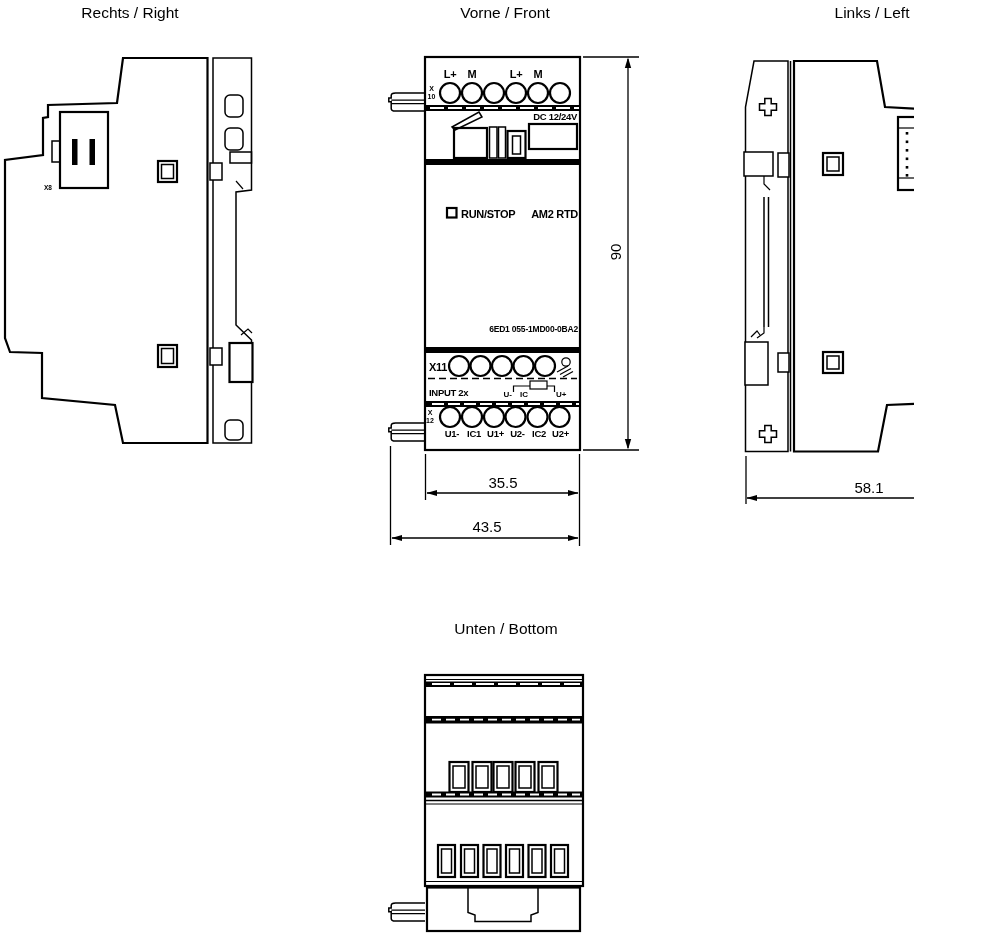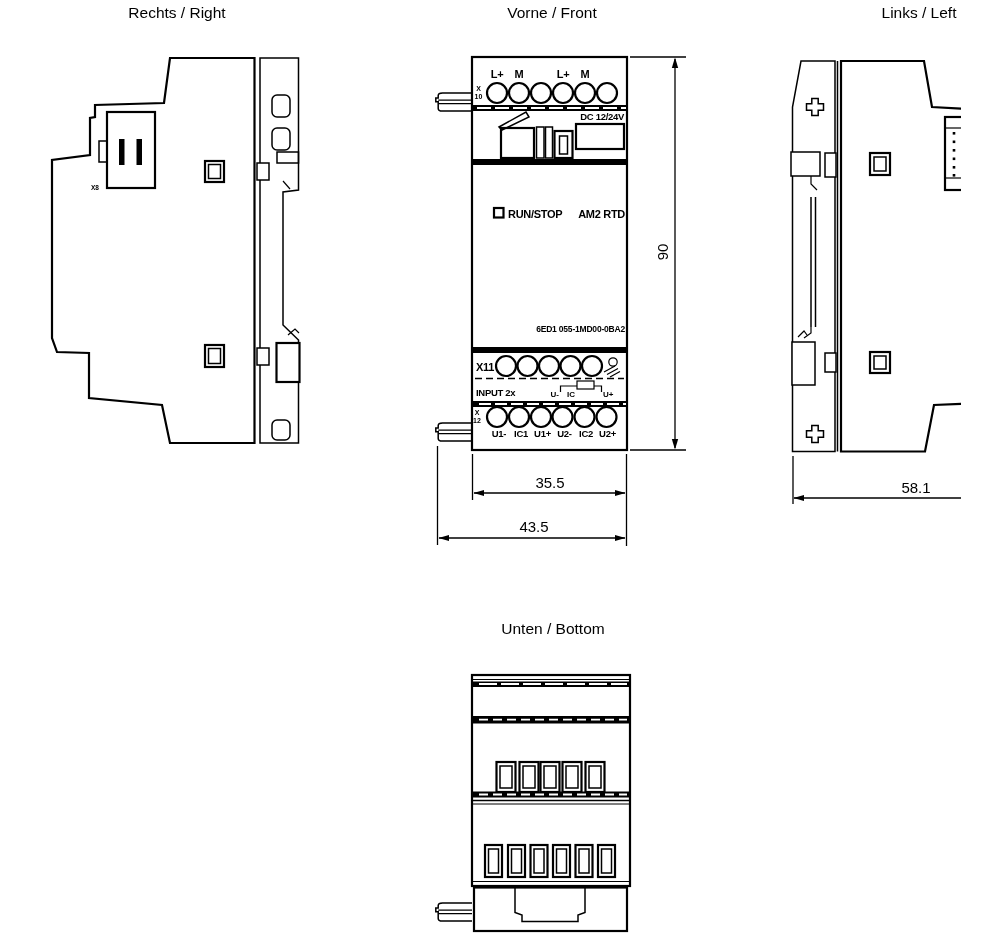--- a/index.html
+++ b/index.html
@@ -1,16 +1,16 @@
 <!DOCTYPE html>
 <html><head>
 <meta charset="utf-8">
 <style>
   html,body{margin:0;padding:0;background:#ffffff;}
-  .page{width:914px;height:934px;background:#fff;position:relative;overflow:hidden;margin-left:47px;}
+  .page{width:914px;height:934px;background:#fff;position:relative;overflow:hidden;}
   svg text{font-family:"Liberation Sans","DejaVu Sans",sans-serif;fill:#000;}
   .title{font-size:15.5px;}
   .dim{font-size:15px;}
   .b11{font-size:11px;font-weight:bold;letter-spacing:-0.3px;}
   .b95{font-size:9.5px;font-weight:bold;letter-spacing:-0.3px;}
   .b85{font-size:8.5px;font-weight:bold;letter-spacing:-0.2px;}
   .b8{font-size:8px;font-weight:bold;}
   .b7{font-size:7px;font-weight:bold;}
   .b65{font-size:6.5px;font-weight:bold;}
   .s{fill:none;stroke:#000;stroke-width:1.5;}

